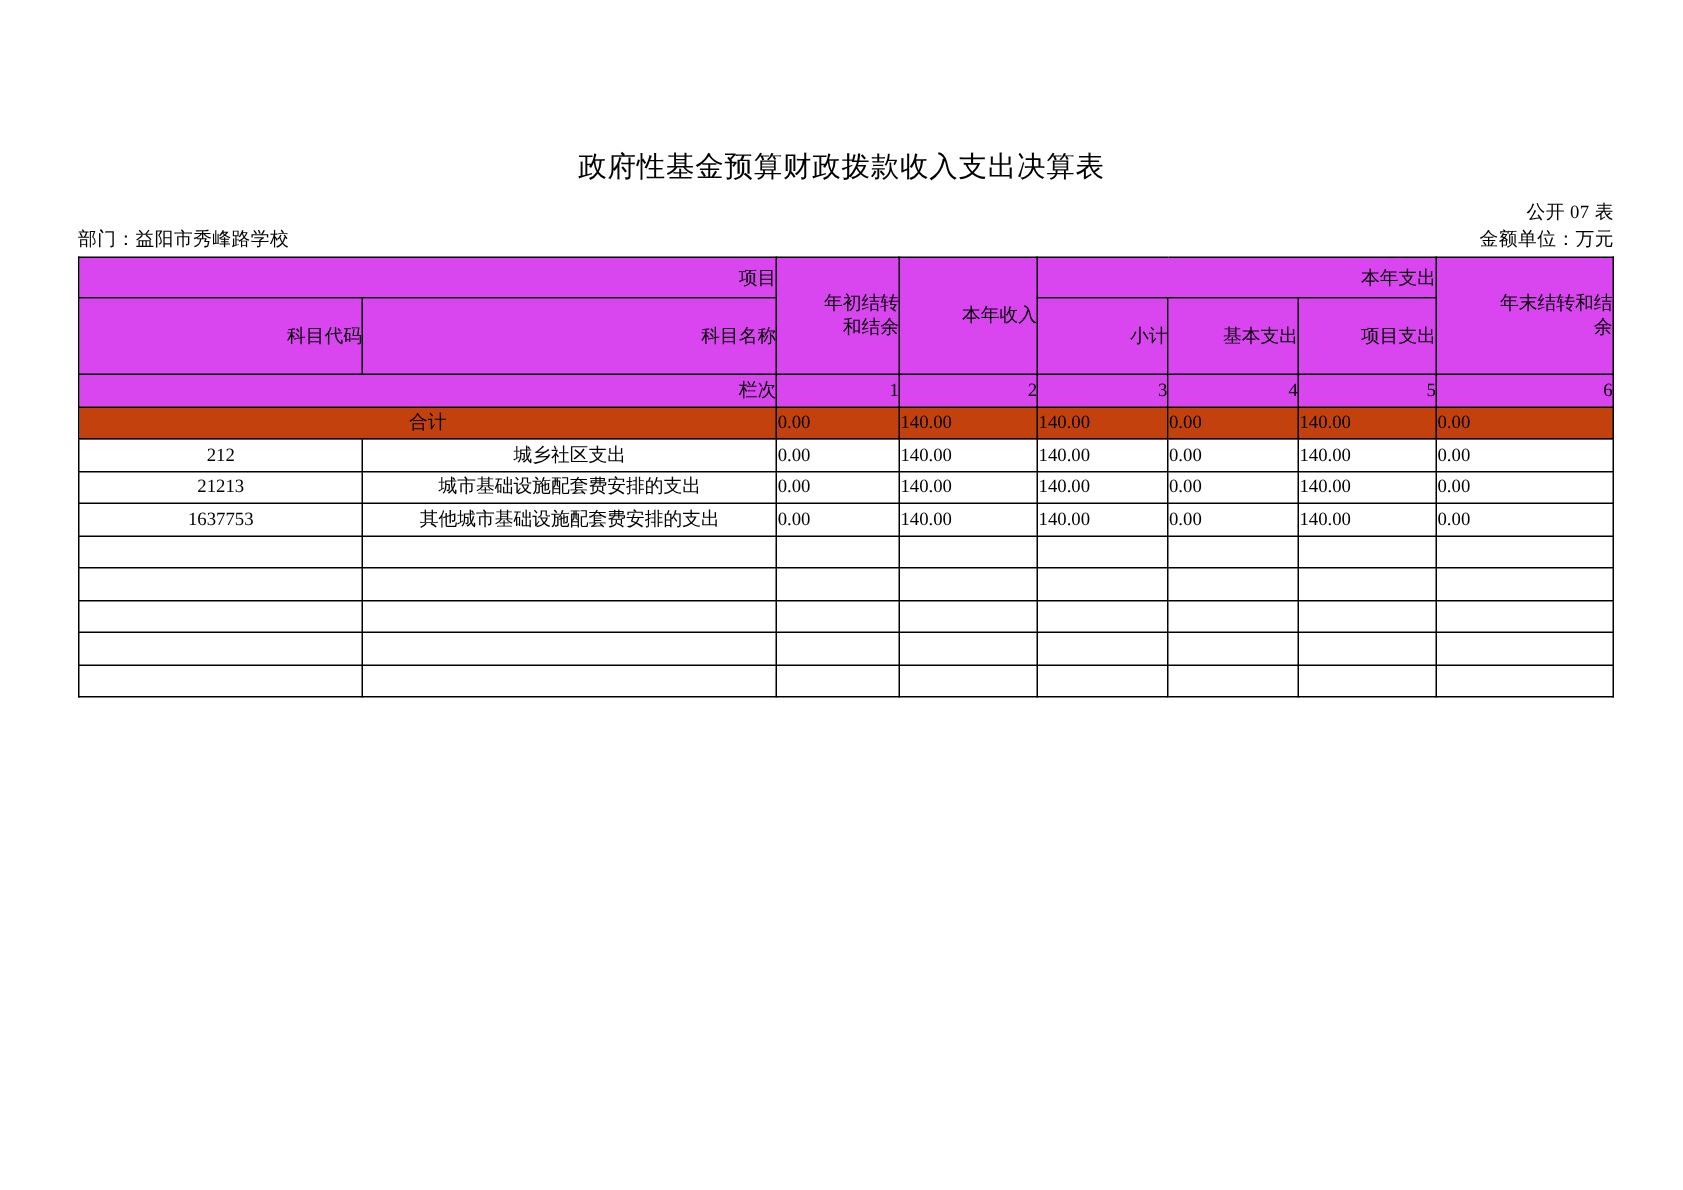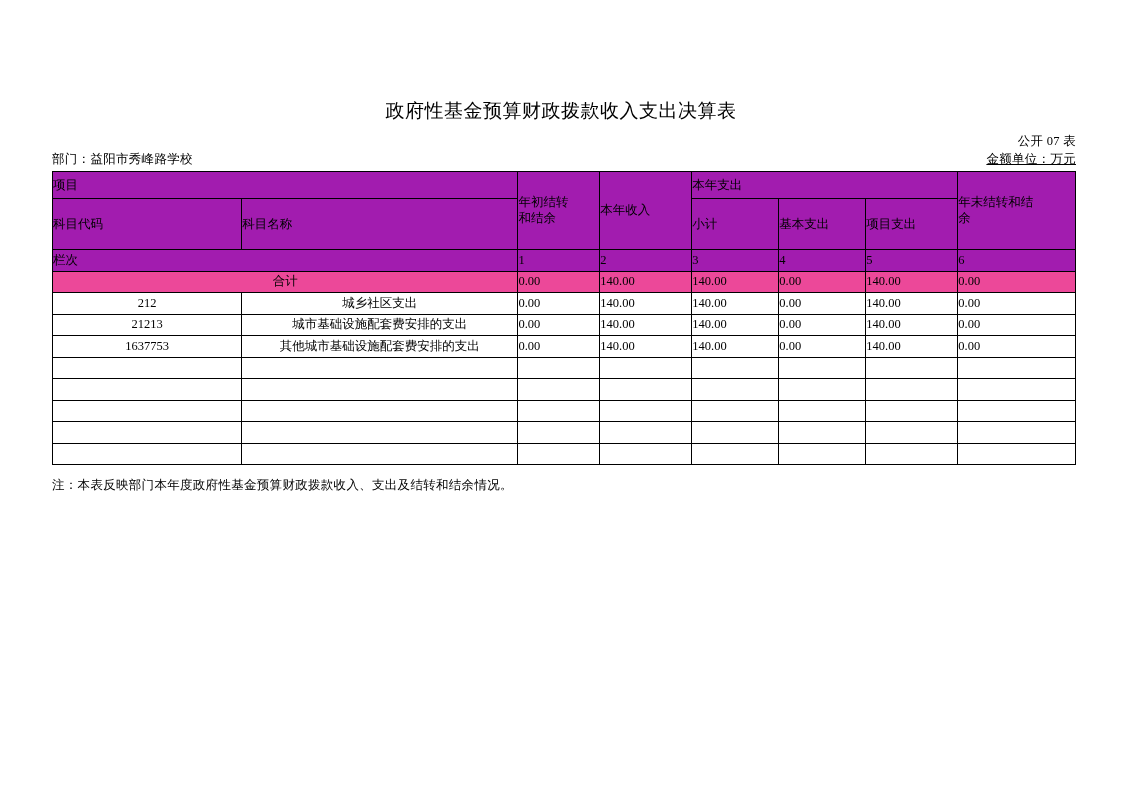--- a/index.html
+++ b/index.html
@@ -45,40 +45,39 @@
     top: 151px;
     font-size: 12.5px;
     letter-spacing: 0.3px;
   }
   .unit {
     position: absolute;
     right: 46px;
     top: 151px;
     font-size: 12.5px;
     letter-spacing: 0.3px;
-    text-decoration: underline;
   }
   table.main {
     position: absolute;
     left: 52px;
     top: 171px;
     border-collapse: collapse;
     table-layout: fixed;
     width: 1024px;
     font-size: 12.5px;
   }
   table.main td, table.main th {
     border: 1px solid #000000;
     padding: 0;
     font-weight: normal;
     vertical-align: middle;
   }
   .hdr {
-    background: #a21caf;
-    text-align: left;
+    background: #d946ef;
+    text-align: right;
   }
   .hdr-tall {
     height: 34px;
     font-family: Liberation Serif, serif;
   }
   .row-h {
     height: 21.5px;
   }
   .cell-center {
     text-align: center;
@@ -88,21 +87,21 @@
     padding-left: 6px;
   }
   .cell-right {
     text-align: left;
     padding-right: 8px;
   }
   .two-line {
     line-height: 1.25;
   }
   .total-row td {
-    background: #ec4899;
+    background: #c2410c;
   }
   .note {
     position: absolute;
     left: 52px;
     top: 477px;
     font-size: 12.5px;
     letter-spacing: 0.3px;
   }
 </style>
 </head>
@@ -254,15 +253,14 @@
         <td class="cell-right"></td>
         <td class="cell-right"></td>
         <td class="cell-right"></td>
         <td class="cell-right"></td>
         <td class="cell-right"></td>
         <td class="cell-right"></td>
       </tr>
     </tbody>
   </table>
 
-  <div class="note">注：本表反映部门本年度政府性基金预算财政拨款收入、支出及结转和结余情况。</div>
 
 </div>
 
 </body></html>

